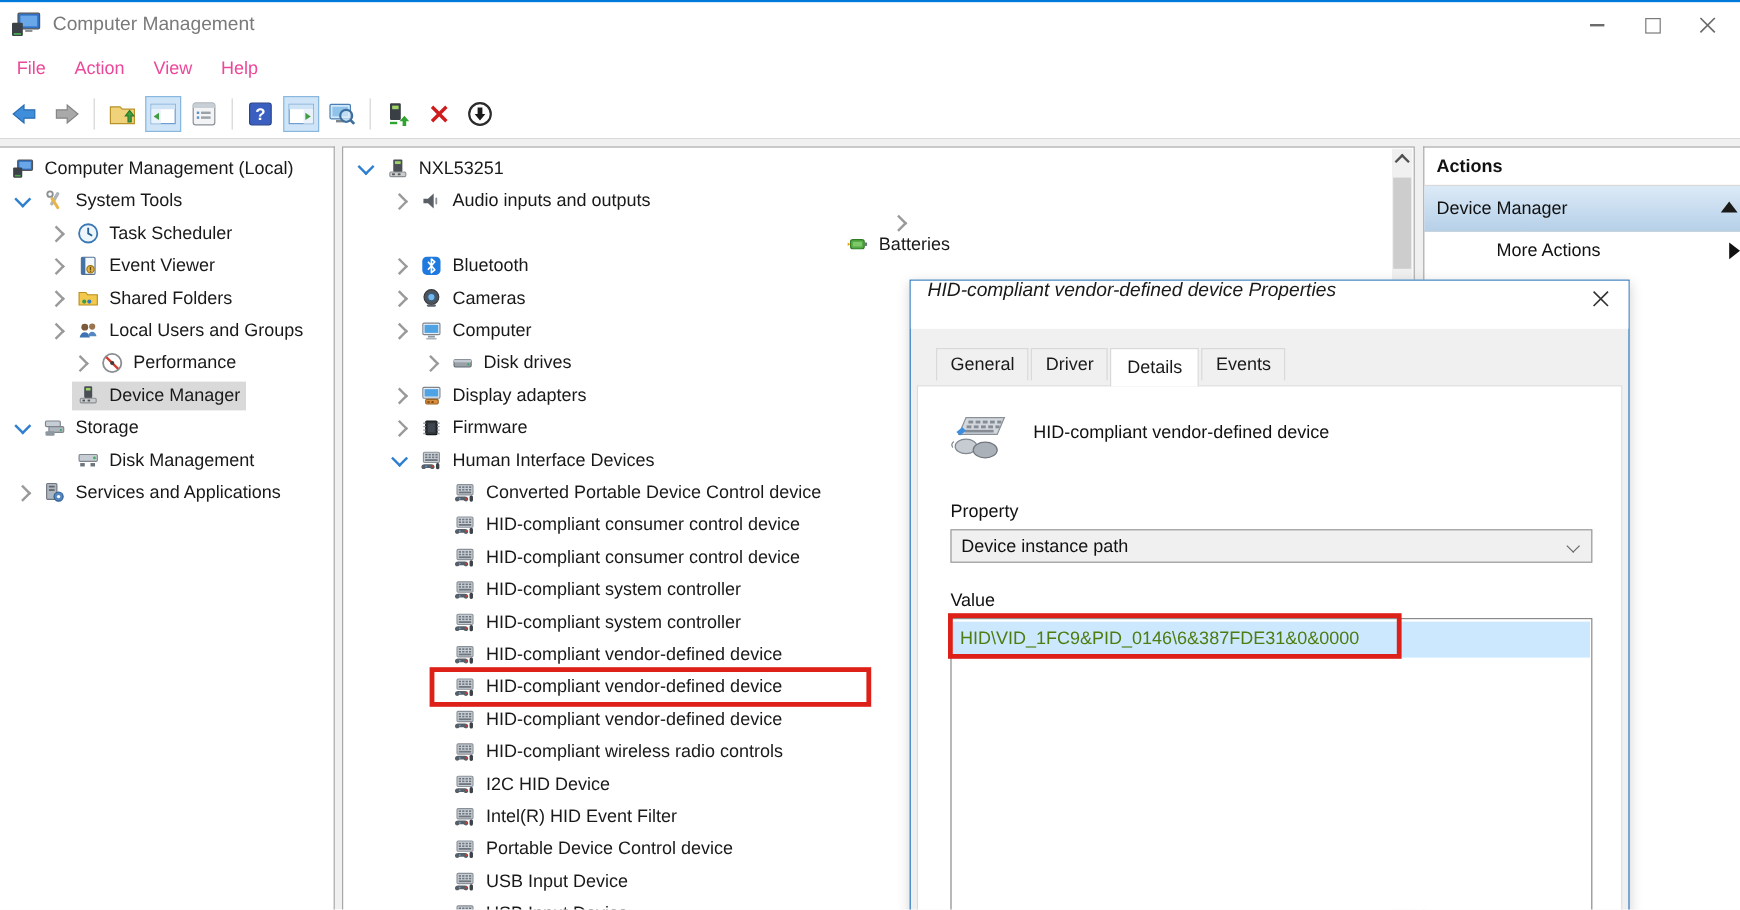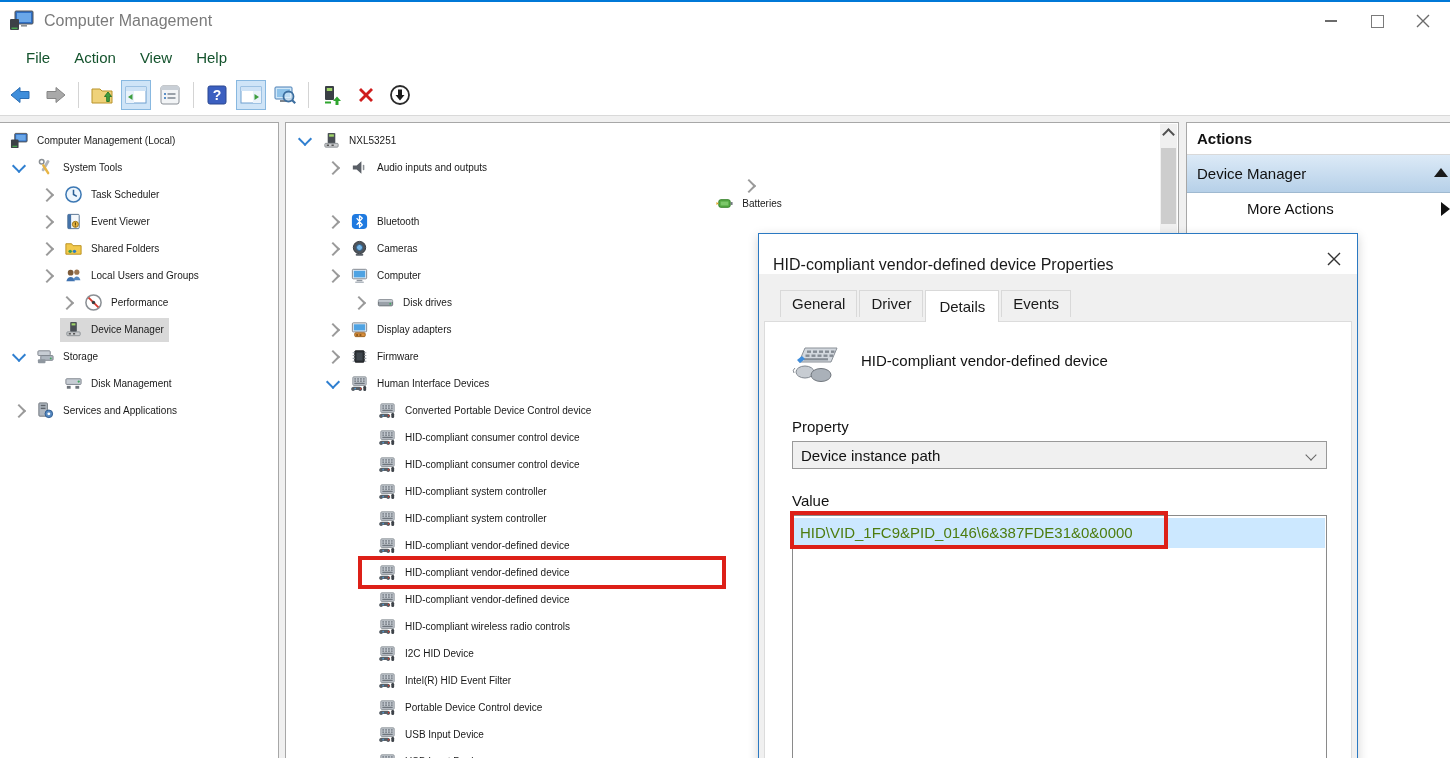--- a/index.html
+++ b/index.html
@@ -8,38 +8,38 @@
   .accent-line{position:absolute;top:0;left:0;right:0;height:2px;background:#0078d7;}
   
   .titlebar{position:absolute;top:2px;left:0;right:0;height:38px;background:#fff;display:flex;align-items:center;}
   .app-icon{margin-left:9px;width:26px;height:24px;flex:none;}
   .title-text{margin-left:9px;font-size:16px;color:#7a7a7a;}
   .win-controls{margin-left:auto;display:flex;height:100%;margin-right:4px;}
   .win-btn{width:46px;display:flex;align-items:center;justify-content:center;}
   .glyph-min{width:12px;height:2px;background:#6b6b6b;}
   .glyph-max{width:11px;height:11px;border:1.5px solid #7b7b7b;}
   
-  .menubar{position:absolute;top:40px;left:0;right:0;height:35px;background:#fff;display:flex;align-items:center;font-size:15px;color:#14532d;padding-left:12px;}
+  .menubar{position:absolute;top:40px;left:0;right:0;height:35px;background:#fff;display:flex;align-items:center;font-size:15px;color:#ec4899;}
   .menu-item{padding:0 12px;height:100%;display:flex;align-items:center;}
   .menu-item:first-child{margin-left:2px;}
   
   .toolbar{position:absolute;top:75px;left:0;right:0;height:40px;background:#fff;border-bottom:1px solid #d9d9d9;display:flex;align-items:center;}
   .tb-btn{width:30px;height:30px;display:flex;align-items:center;justify-content:center;margin:0 2px;box-sizing:border-box;}
   .tb-btn svg{width:24px;height:24px;}
   .tb-btn.active{background:#cfe4f7;border:1px solid #88b8e0;}
   .tb-sep{width:1px;height:26px;background:#d4d4d4;margin:0 6px;}
   .toolbar .first{margin-left:6px;}
   
   .workspace{position:absolute;top:116px;left:0;right:0;bottom:0;background:#f0f0f0;}
   .panel{position:absolute;background:#fff;border:1px solid #a7a7a7;top:6px;bottom:-2px;box-sizing:border-box;}
   #left-panel{left:0;width:279px;border-left:none;}
   #mid-panel{left:285px;width:894px;}
   #actions-panel{left:1186px;right:0;border-right:none;}
   
-  .tree{position:absolute;left:0;right:0;top:4px;bottom:0;overflow:hidden;font-size:10px;}
+  .tree{position:absolute;left:0;right:0;top:4px;bottom:0;overflow:hidden;font-size:15px;}
   .trow{height:27px;display:flex;align-items:center;white-space:nowrap;}
   .slot{width:26px;flex:none;display:flex;align-items:center;justify-content:center;}
   .chev{width:8px;height:8px;border-right:2px solid #9a9a9a;border-bottom:2px solid #9a9a9a;transform:rotate(-45deg);}
   .chev.exp{border-color:#2f7fd0;transform:rotate(45deg);margin-top:-3px;}
   .twrap{display:flex;align-items:center;padding:2px 5px 2px 2px;}
   .twrap.sel{background:#d9d9d9;}
   .ticon{width:22px;height:20px;flex:none;margin-right:7px;display:flex;align-items:center;justify-content:center;}
   .ticon svg{width:19px;height:19px;}
   .tlabel{color:#191919;}
   
@@ -50,21 +50,21 @@
   
   .actions-header{height:31px;line-height:31px;padding-left:10px;font-weight:bold;font-size:15px;color:#111;border-bottom:1px solid #d9d9d9;}
   .actions-section{height:37px;display:flex;align-items:center;padding-left:10px;font-size:15px;color:#111;
       background:linear-gradient(#dceaf7,#b6d0e8);border-bottom:1px solid #9fb9d0;position:relative;}
   .collapse-tri{position:absolute;right:2px;top:13px;width:0;height:0;border-left:7px solid transparent;border-right:7px solid transparent;border-bottom:9px solid #1a1a1a;}
   .actions-more{height:31px;display:flex;align-items:center;padding-left:60px;font-size:15px;color:#111;position:relative;}
   .more-arrow{position:absolute;right:0px;top:9px;width:0;height:0;border-top:7px solid transparent;border-bottom:7px solid transparent;border-left:9px solid #111;}
   
   #dialog{position:absolute;left:758px;top:233px;width:600px;height:540px;background:#f0f0f0;
       border:1px solid #2b79c2;box-shadow:0 3px 10px rgba(0,0,0,.18);z-index:5;box-sizing:border-box;}
-  .dlg-title{height:40px;background:#fff;display:flex;align-items:flex-end;}
+  .dlg-title{height:40px;background:#fff;display:flex;align-items:flex-start;font-style:italic;}
   .dlg-title-text{margin-left:14px;font-size:16px;color:#1a1a1a;}
   .dlg-close{margin-left:auto;width:30px;height:30px;margin-right:8px;display:flex;align-items:center;justify-content:center;}
   .dlg-tabs{position:absolute;left:21px;top:56px;display:flex;align-items:flex-start;height:31px;}
   .dlg-tab{height:26px;line-height:26px;padding:0 11px;background:#f0f0f0;border:1px solid #d9d9d9;border-bottom:none;margin-right:2px;font-size:15px;color:#1a1a1a;}
   .dlg-tab.active{height:31px;line-height:31px;background:#fff;position:relative;z-index:3;padding:0 13px;margin-bottom:-1px;}
   .dlg-page{position:absolute;left:5px;right:5px;top:87px;height:560px;background:#fff;border:1px solid #dcdcdc;box-sizing:border-box;}
   .dev-icon{position:absolute;left:26px;top:20px;width:52px;height:44px;}
   .dev-name{position:absolute;left:96px;top:30px;font-size:15px;color:#111;}
   .prop-label{position:absolute;left:27px;top:96px;font-size:15px;color:#111;}
   .combo{position:absolute;left:27px;top:119px;width:535px;height:28px;background:#f0f0f0;border:1px solid #999;display:flex;align-items:center;font-size:15px;color:#111;box-sizing:border-box;}

